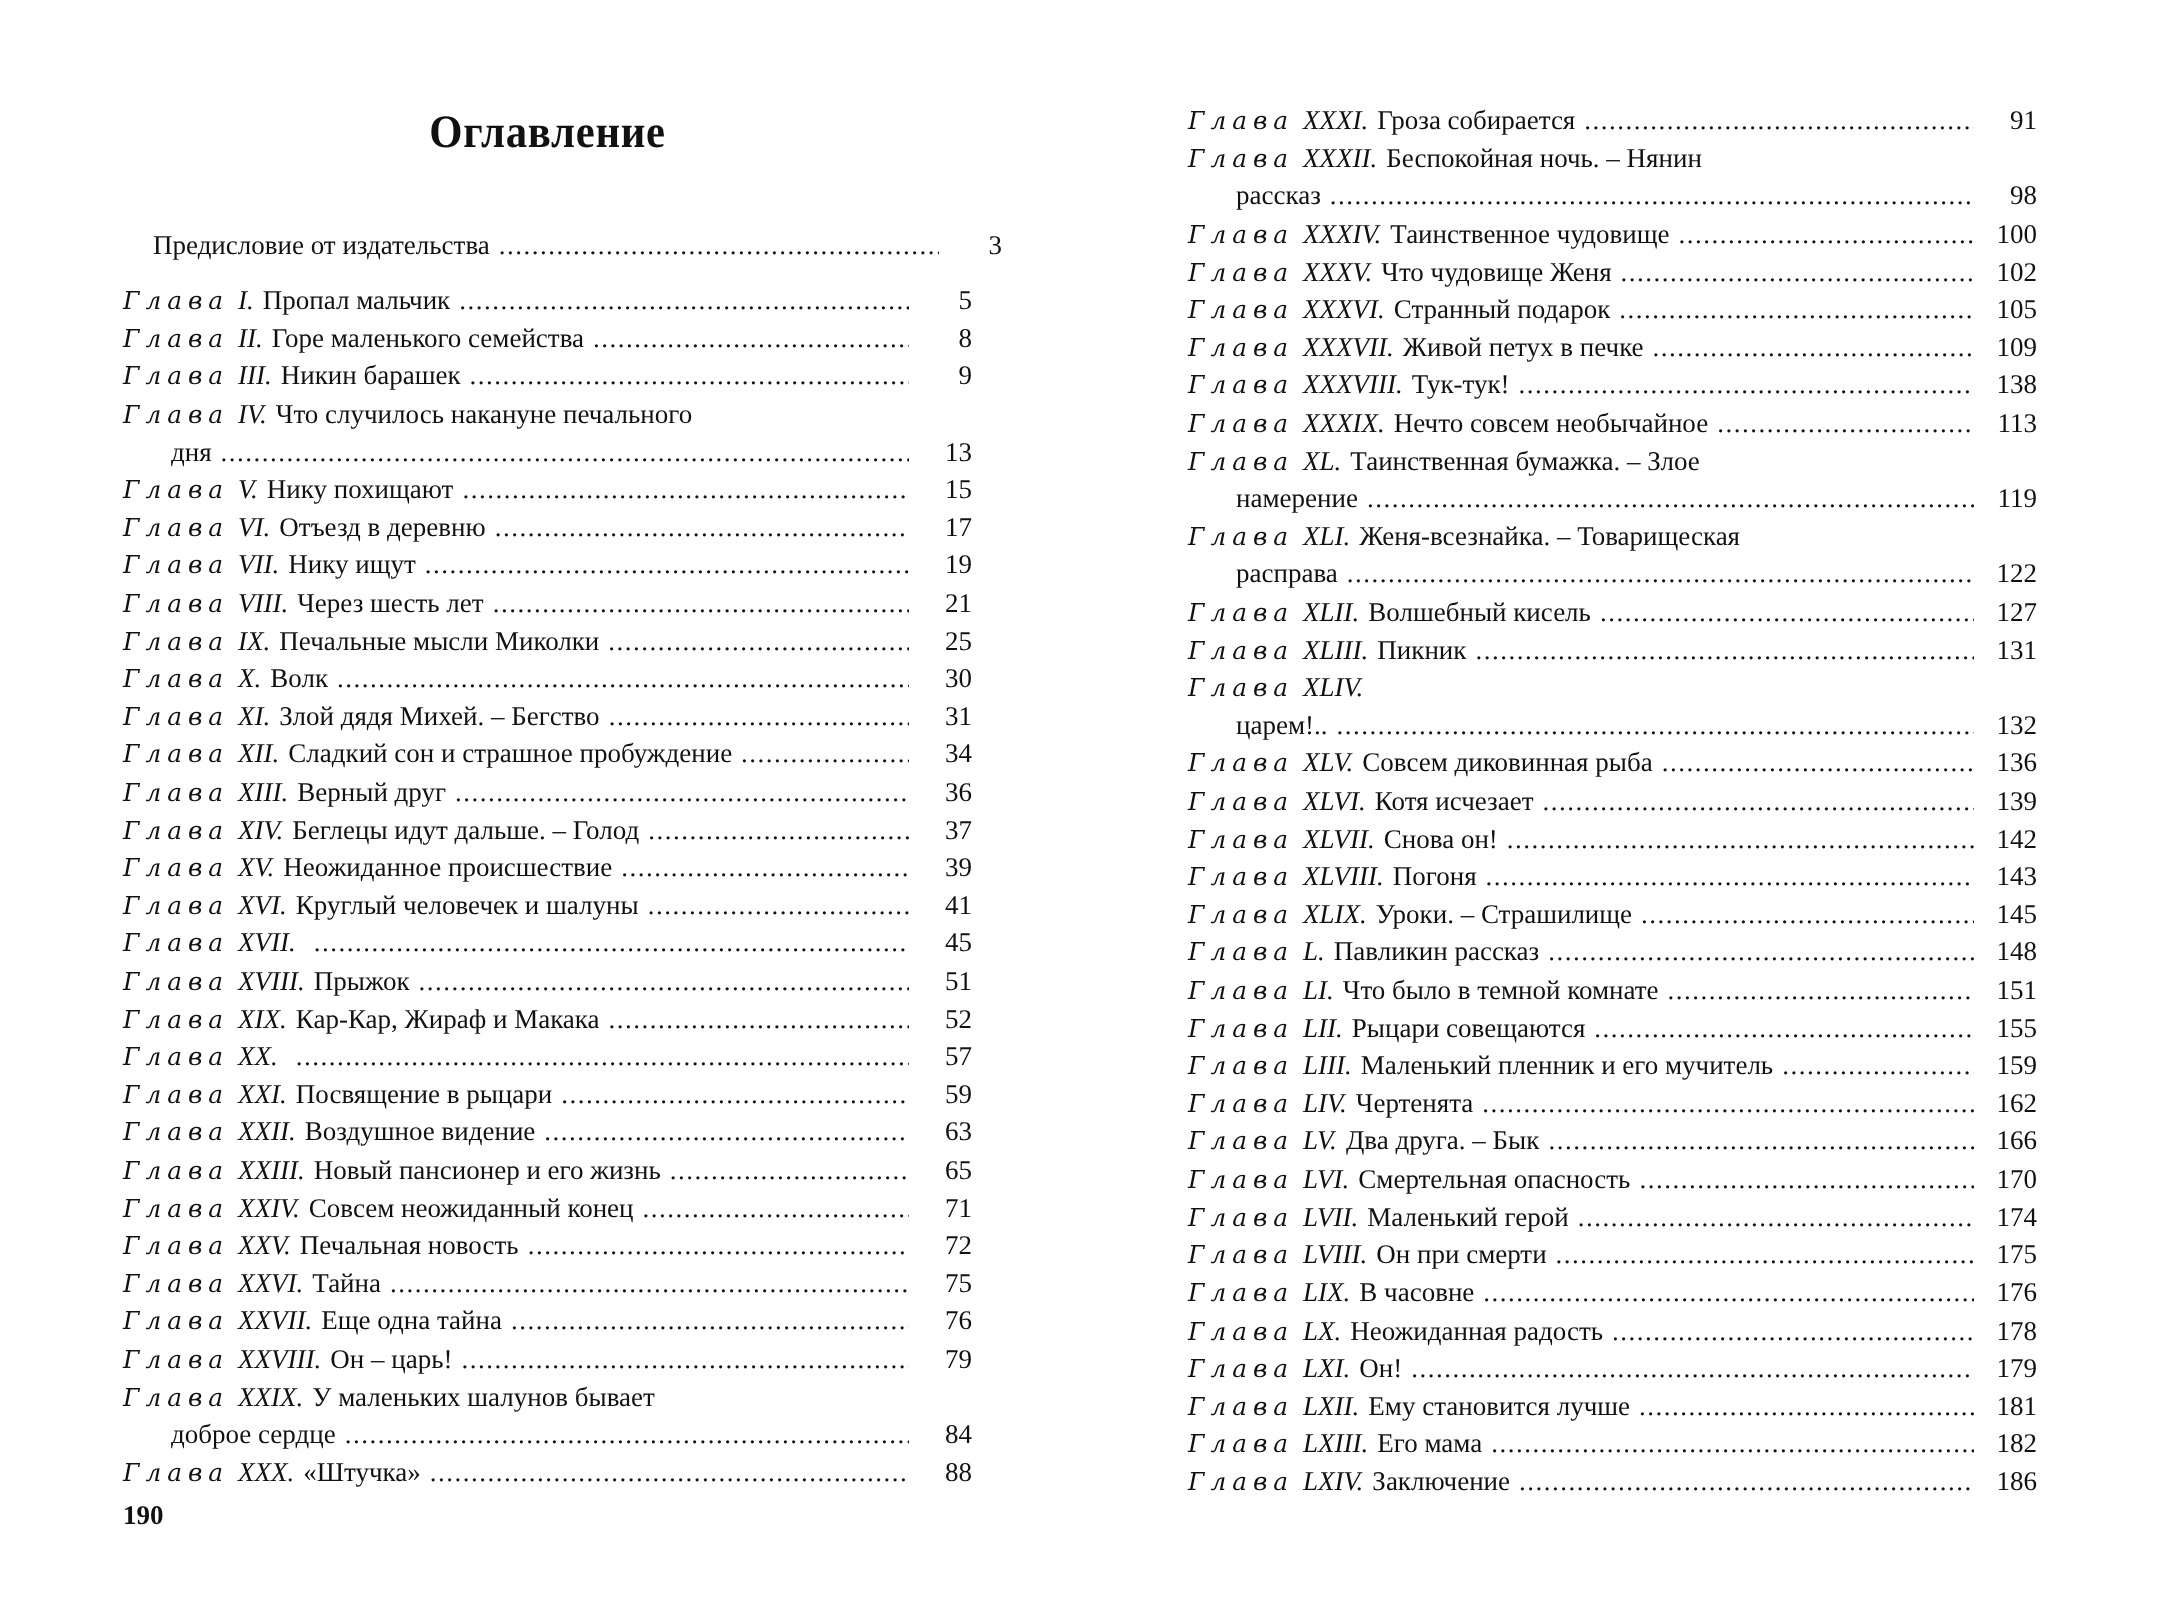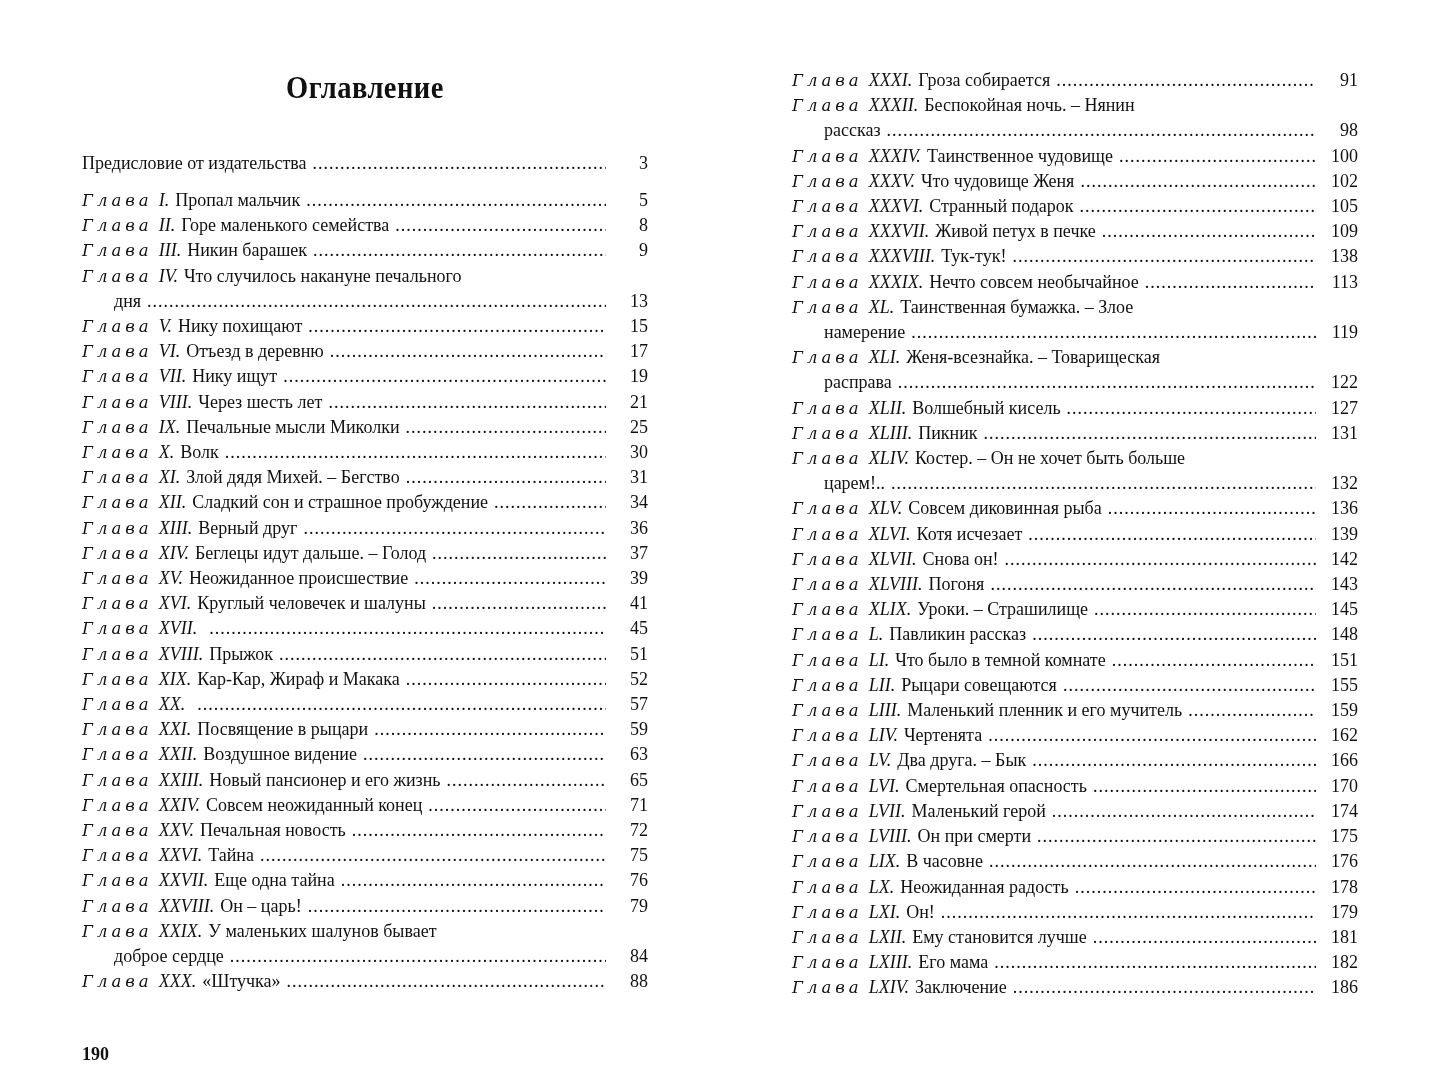--- a/index.html
+++ b/index.html
@@ -5,33 +5,33 @@
   html, body { margin: 0; padding: 0; background: #ffffff; }
   body { width: 1440px; height: 1080px; position: relative; overflow: hidden;
          font-family: "DejaVu Serif", "Liberation Serif", serif; color: #111; }
   .page { position: absolute; top: 0; }
   .page-left { left: 82px; width: 566px; }
   .page-right { left: 792px; width: 566px; }
   .title { position: absolute; top: 70px; left: 0; width: 566px; text-align: center;
            font-family: "Liberation Serif", serif; font-weight: bold; font-size: 31px;
            transform: scaleX(0.92); letter-spacing: 0.5px; }
   .toc { position: absolute; left: 0; width: 566px; font-size: 16.5px; line-height: 25.2px; }
-  .page-left .toc.preface { top: 151px; }
+  .page-left .toc.preface { top: 151px; margin-left: 20px; }
   .page-left .toc.chapters { top: 188px; }
   .page-right .toc.chapters { top: 68px; }
   .entry { position: relative; }
   .line { display: flex; align-items: baseline; white-space: nowrap; }
   .label { font-style: italic; letter-spacing: 4px; font-family: "DejaVu Serif", serif; }
   .num { font-style: italic; margin-left: 6px; margin-right: 6px; font-family: "Liberation Serif", serif; font-size: 18px; }
   .txt { font-family: "Liberation Serif", serif; font-size: 18px; }
   .dots { flex: 1; overflow: hidden; margin: 0 6px; font-family: "Liberation Serif", serif; font-size: 18px; letter-spacing: 1px; }
   .dots::before { content: "........................................................................................................................................................"; }
   .page-no { font-family: "Liberation Serif", serif; font-size: 18px; text-align: right; min-width: 36px; }
   .line2 { display: flex; align-items: flex-start; white-space: nowrap; padding-left: 32px; }
-  .folio { position: absolute; top: 1044px; left: 0; font-family: "Liberation Serif", serif;
+  .folio { position: absolute; top: 1000px; left: 0; font-family: "Liberation Serif", serif;
            font-weight: bold; font-size: 18px; }
 </style>
 </head>
 <body>
 
 <div class="page page-left">
   <div class="title">Оглавление</div>
   <div class="toc preface">
     <div class="line">
       <span class="txt">Предисловие от издательства</span>
@@ -434,21 +434,20 @@
           <span class="num">XLIII.</span>
           <span class="txt">Пикник</span>
           <span class="dots"></span>
           <span class="page-no">131</span>
         </div>
       </div>
       <div class="entry">
         <div class="line wrap-first">
           <span class="label">Глава</span>
           <span class="num">XLIV.</span>
-          <span class="txt">Костер. – Он не хочет быть больше</span>
         </div>
         <div class="line2">
           <span class="txt">царем!..</span>
           <span class="dots"></span>
           <span class="page-no">132</span>
         </div>
       </div>
       <div class="entry">
         <div class="line">
           <span class="label">Глава</span>

